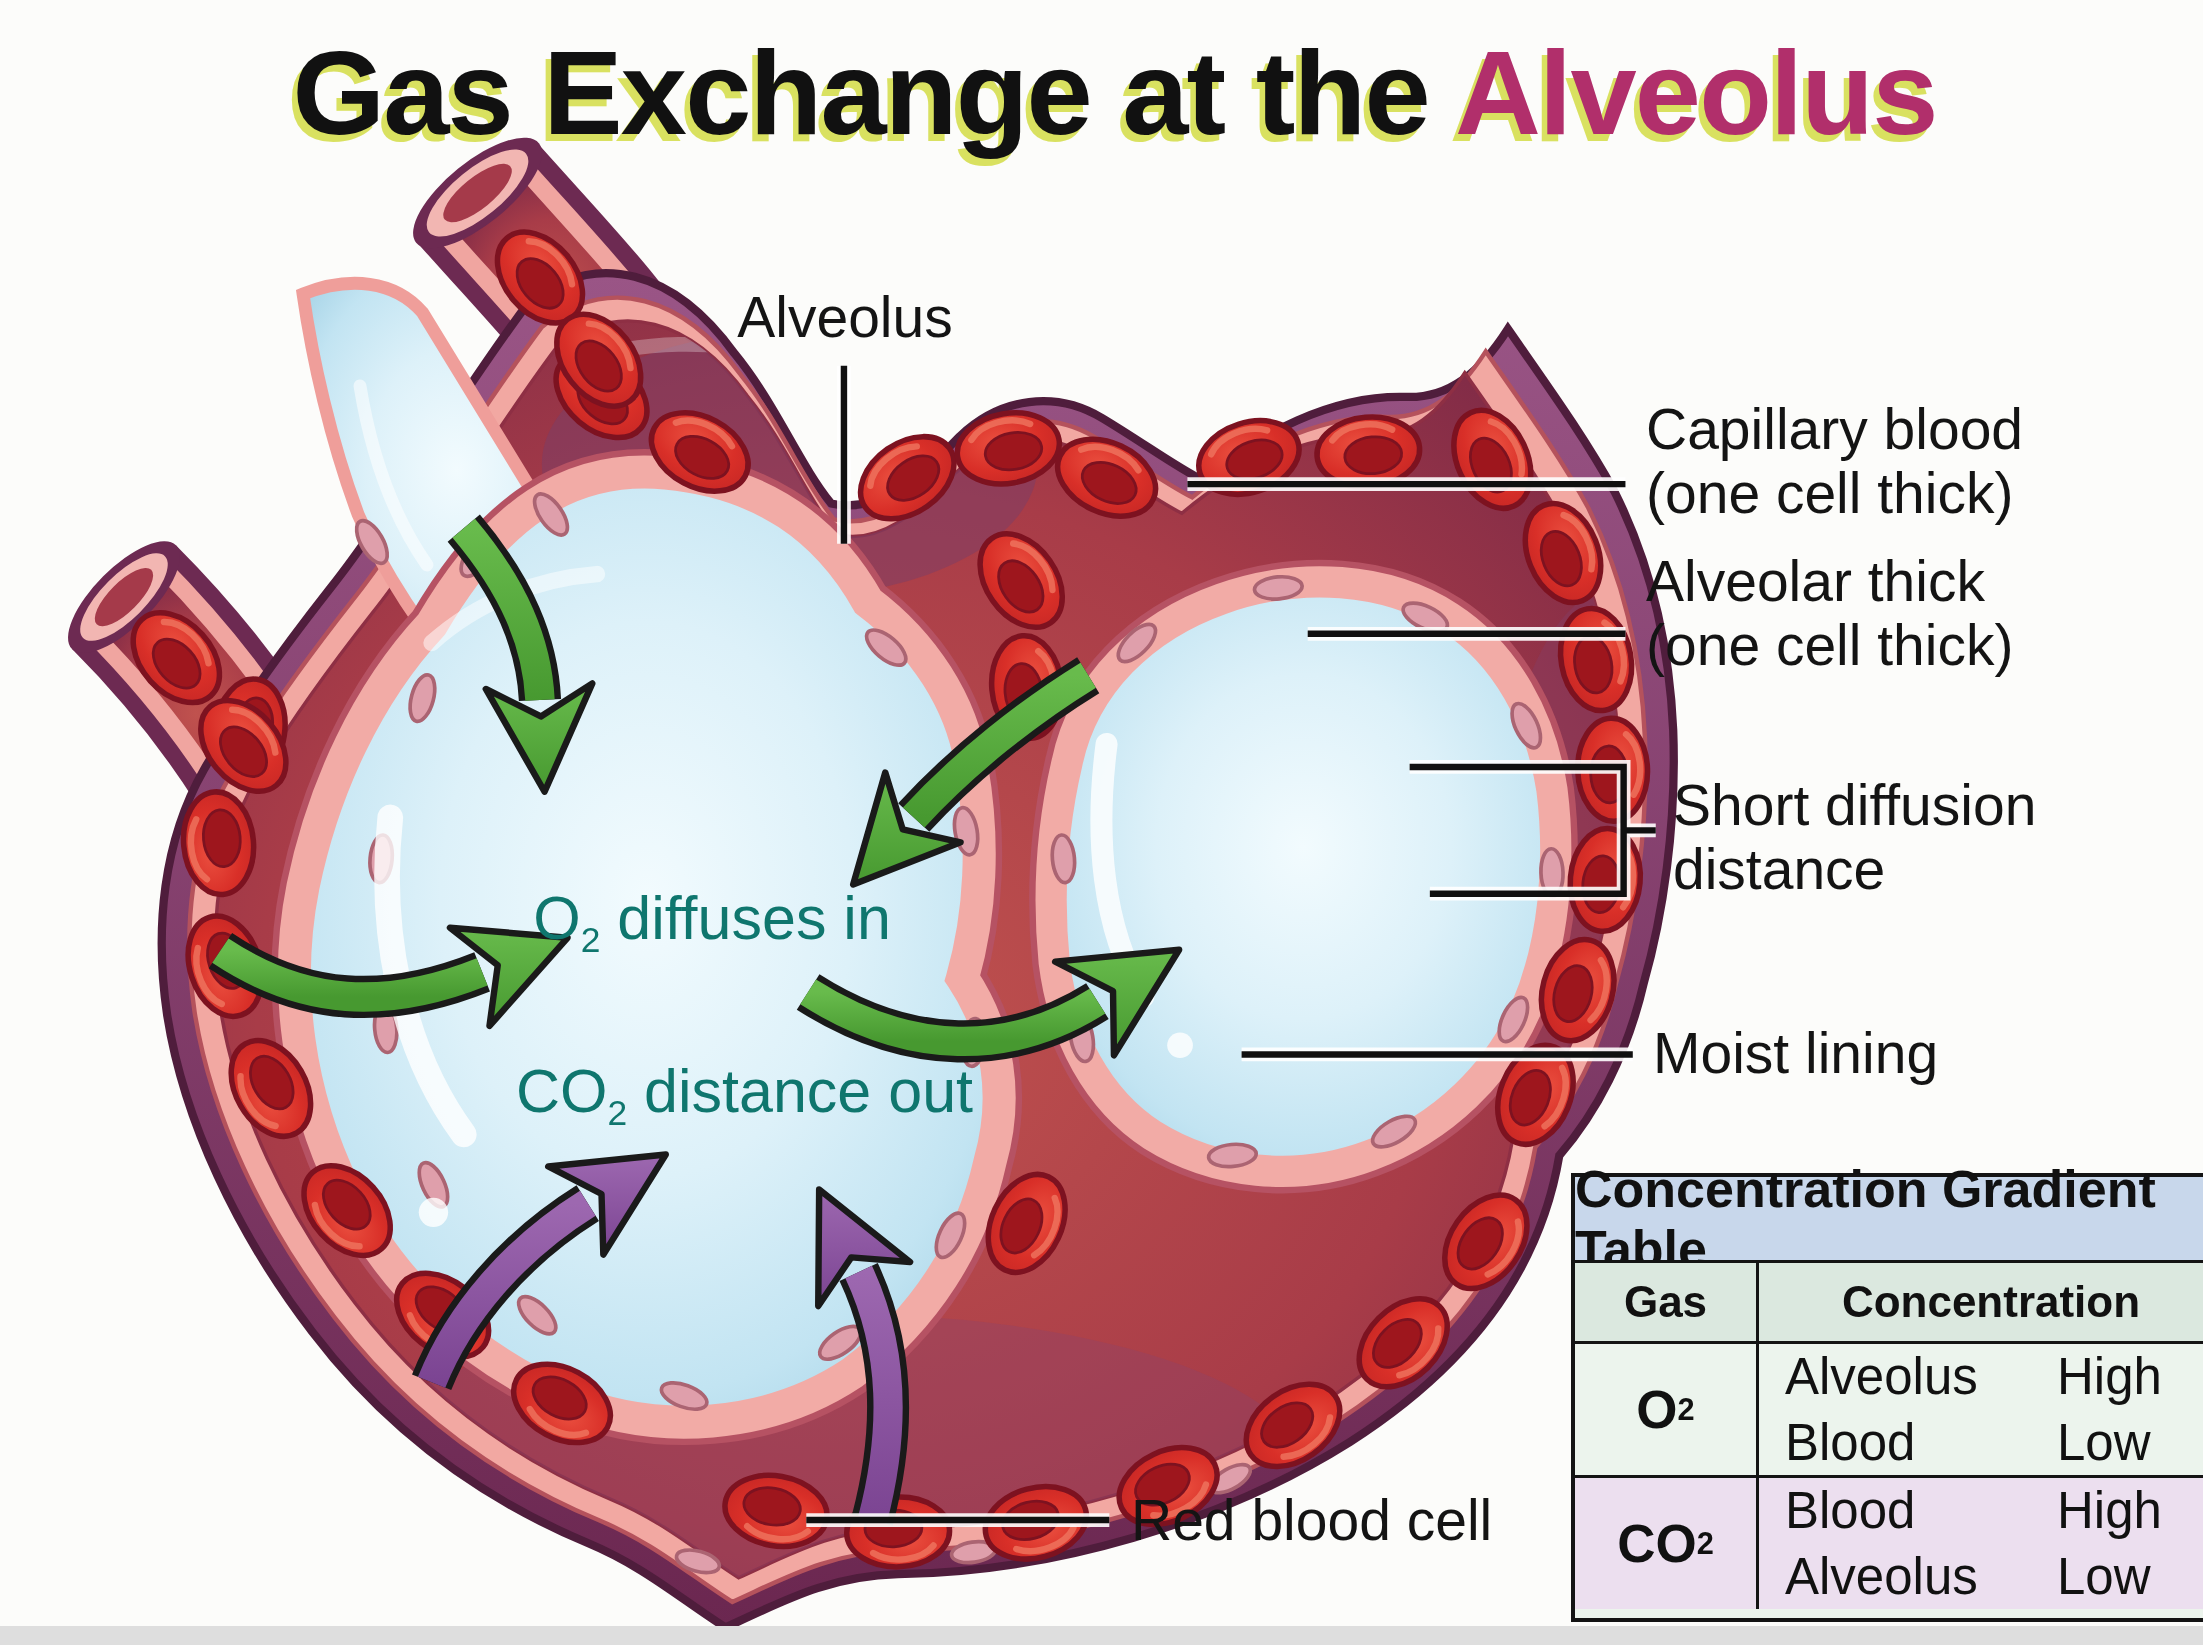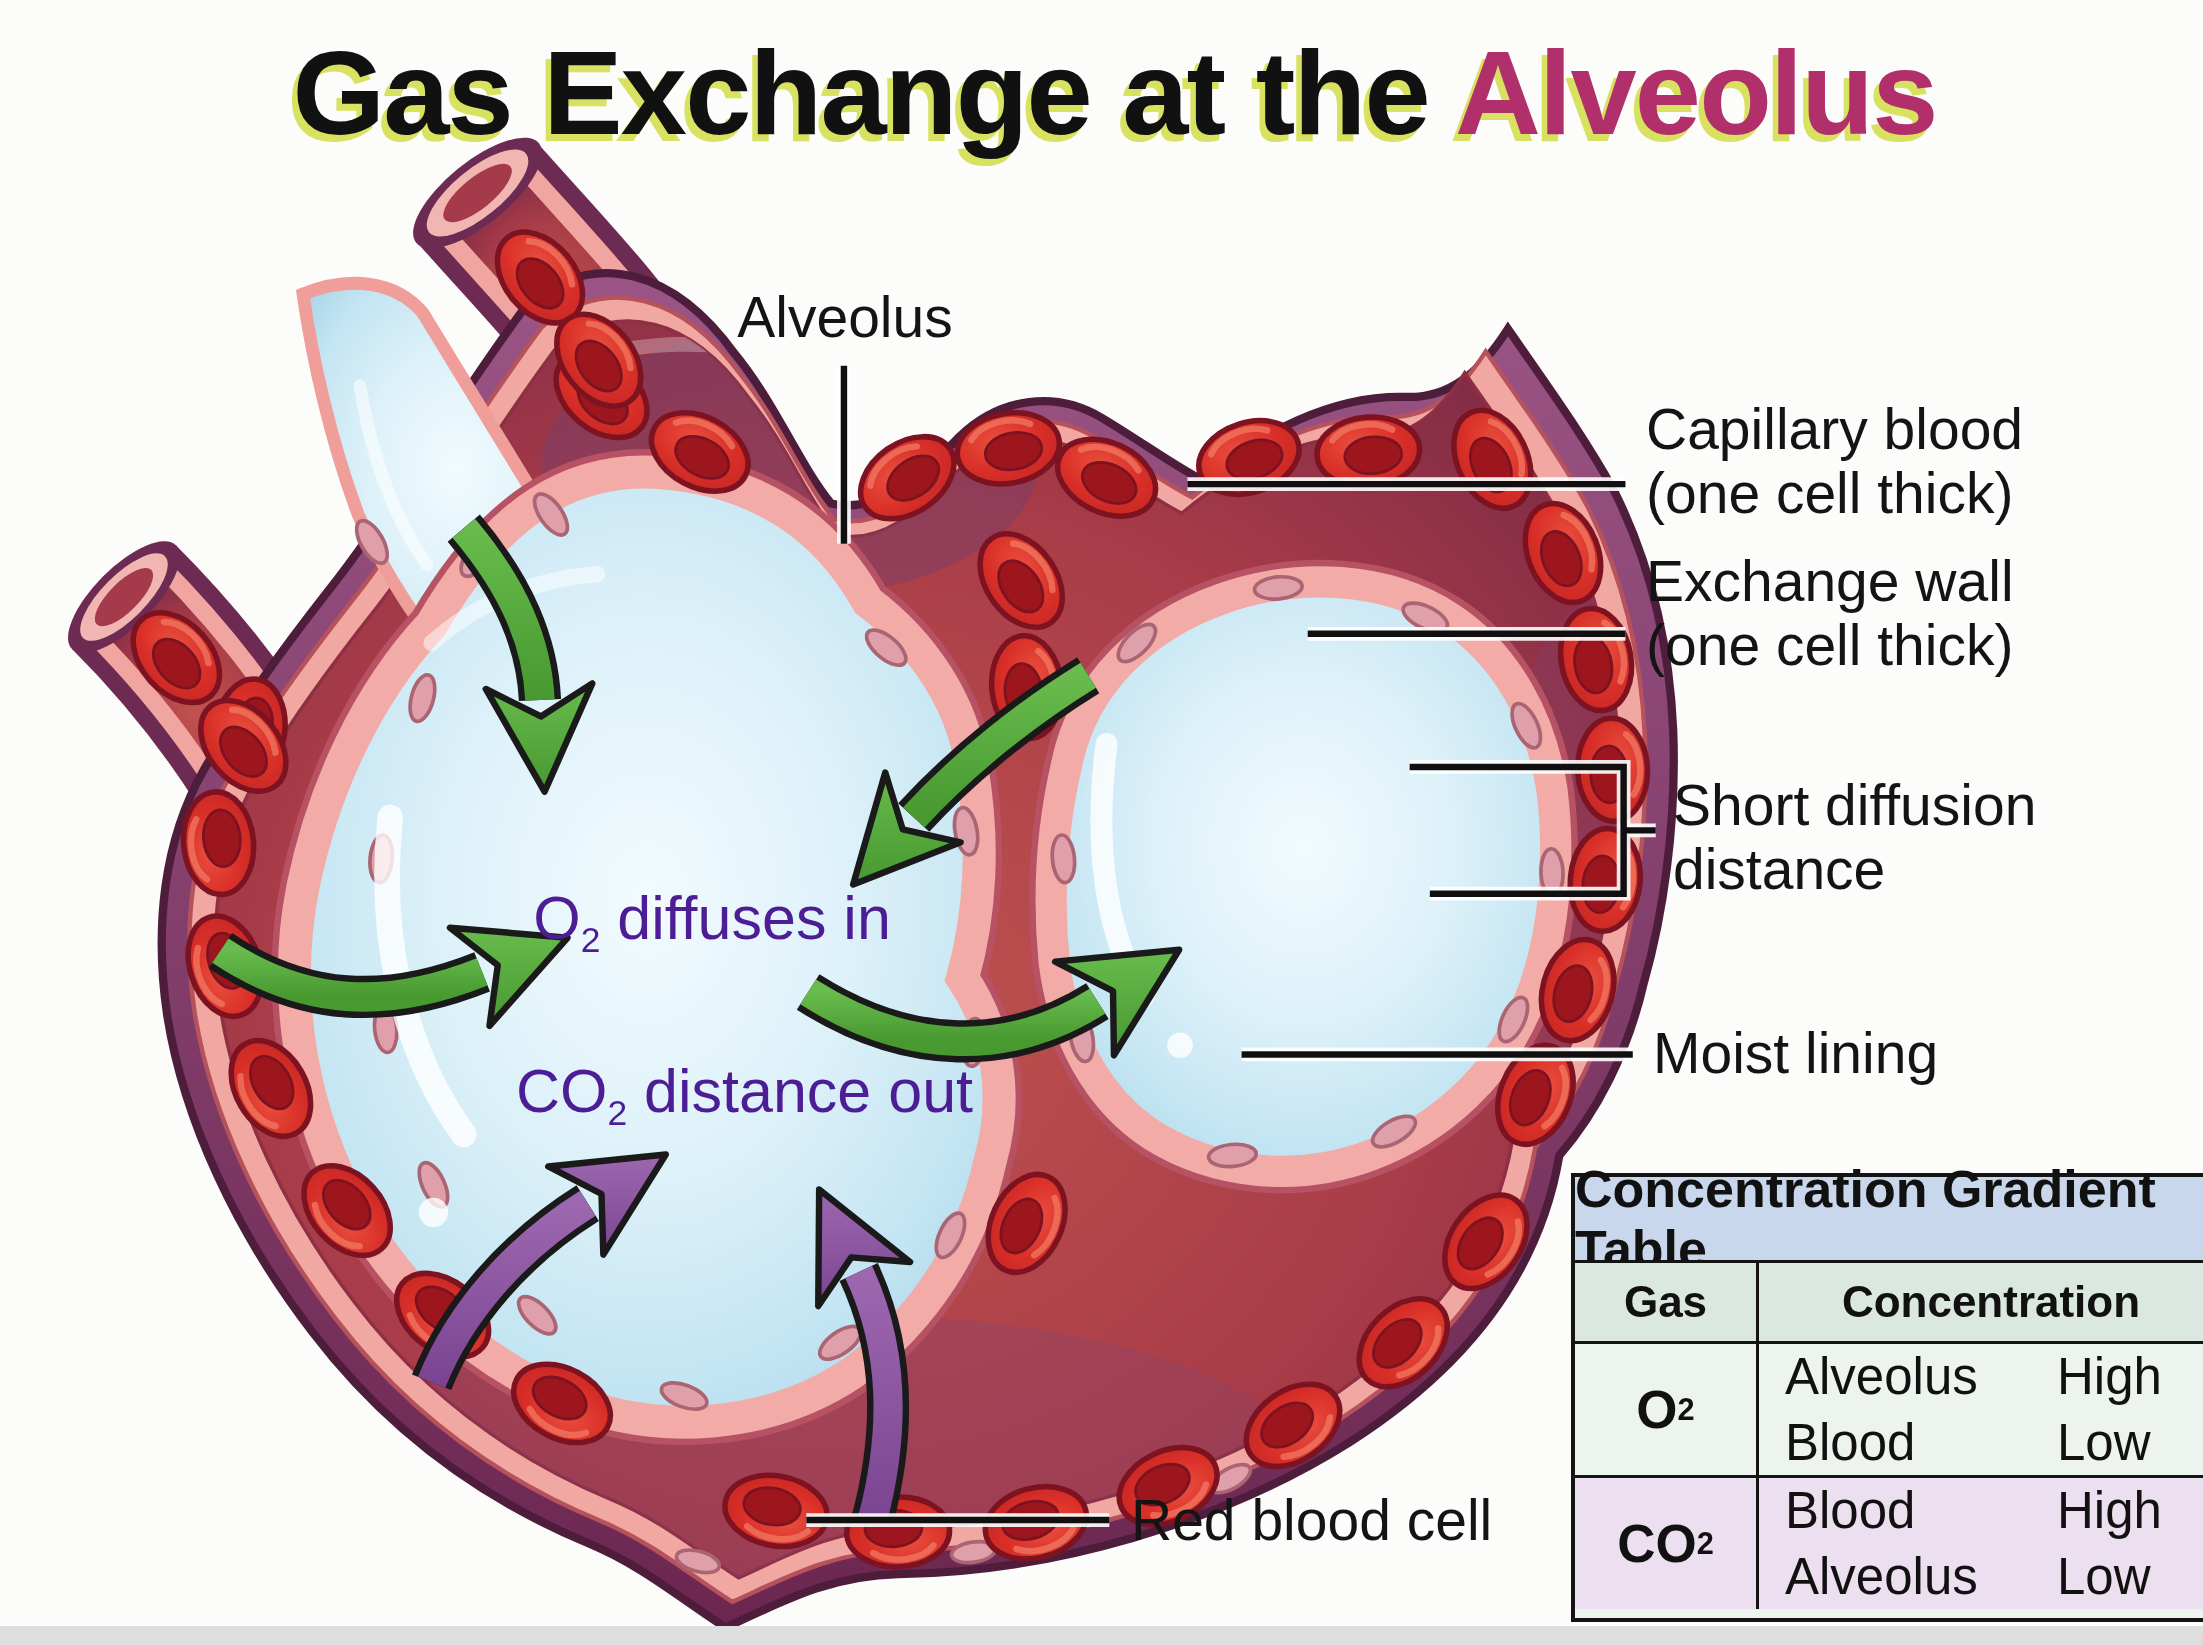--- a/index.html
+++ b/index.html
@@ -5,21 +5,21 @@
   html,body{margin:0;padding:0;background:#dedede;}
   #canvas{position:relative;width:2204px;height:1626px;background:#fcfcfa;overflow:hidden;
           font-family:"Liberation Sans",sans-serif;padding-left:25px;}
   #art{position:absolute;left:0;top:0;}
   .title{position:absolute;top:24px;left:0;width:100%;text-align:center;
          font-size:119px;font-weight:700;letter-spacing:-1.8px;color:#111;
          text-shadow:-5.5px 7.3px 0 #d9e160;white-space:nowrap;}
   .title .hl{color:#b12f6b;margin-left:.22em;}
   .lbl{position:absolute;color:#141414;font-size:57px;line-height:1.13;font-weight:500;white-space:nowrap;}
   .lbl.center{text-align:center;}
-  .dtext{position:absolute;color:#4c1d95;font-size:61px;font-weight:500;text-align:center;white-space:nowrap;}
+  .dtext{position:absolute;color:#0f766e;font-size:61px;font-weight:500;text-align:center;white-space:nowrap;}
   sub{font-size:.58em;}
   
   .ctable{position:absolute;left:1527px;top:1173px;width:648px;height:441px;
           border:4.6px solid #141414;background:#ecf4ed;display:grid;
           grid-template-columns:181px 1fr;grid-template-rows:83px 81px 134px 134px;
           font-size:51px;color:#111;box-sizing:content-box;margin-left:44px;}
   .tc{display:flex;align-items:center;justify-content:center;}
   .tc-title{grid-column:1/3;background:#c8d7eb;font-weight:700;font-size:52px;}
   .th{background:#dbe8df;font-weight:700;font-size:44px;border-top:3.7px solid #141414;}
   .th.right,.conc-cell{border-left:3.7px solid #141414;}
@@ -281,21 +281,21 @@
   </div>
 
   <div class="lbl center" style="left:643px;top:285px;width:404px;">Alveolus</div>
 
   <div class="lbl" style="left:1646px;top:397px;">
     <div>Capillary blood</div>
     <div>(one cell thick)</div>
   </div>
 
   <div class="lbl" style="left:1646px;top:549px;">
-    <div>Exchange wall</div>
+    <div>Alveolar thick</div>
     <div>(one cell thick)</div>
   </div>
 
   <div class="lbl" style="left:1673px;top:773px;">
     <div>Short diffusion</div>
     <div>distance</div>
   </div>
 
   <div class="lbl" style="left:1653px;top:1021px;text-align:right;">Moist lining</div>
 

